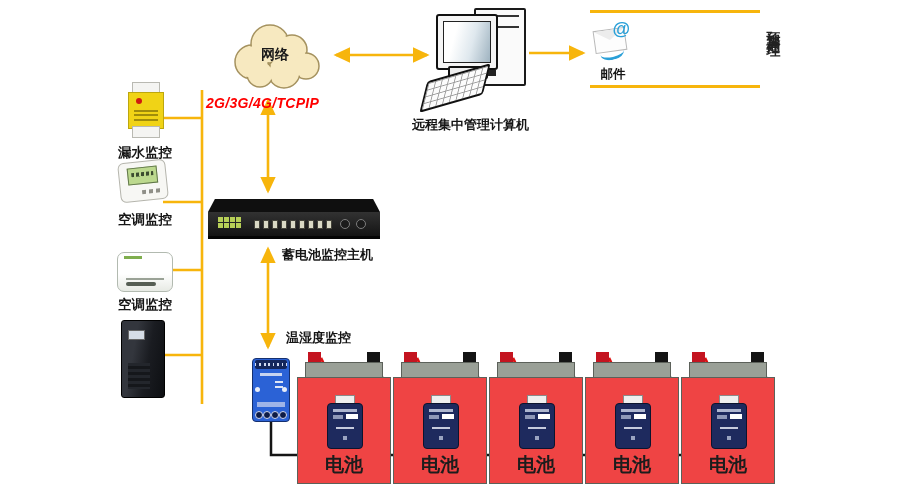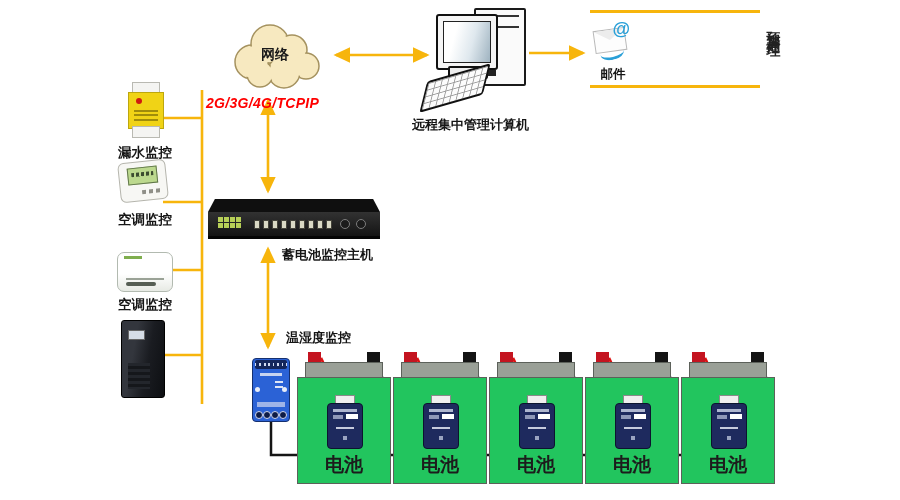--- a/index.html
+++ b/index.html
@@ -141,21 +141,21 @@
   .mg-lines{position:absolute;right:6px;top:22px;width:8px;height:10px;
             background:repeating-linear-gradient(#dfe6f6 0 2px,transparent 2px 5px);}
   .mg-band{position:absolute;bottom:14px;left:4px;width:28px;height:5px;background:#9fb4e8;}
   .mg-ports{position:absolute;bottom:2px;left:2px;right:2px;height:9px;display:flex;justify-content:space-around;}
   .mg-ports i{width:6px;height:6px;border-radius:50%;background:#0d1b46;border:1px solid #cfd6ee;margin-top:1px;}
   #mgmt-label{left:286px;top:329px;}
 
   
   .battery{position:absolute;top:350px;width:94px;height:135px;}
   .bt-lid{position:absolute;left:8px;top:12px;width:76px;height:16px;background:#9aa097;border:1px solid #5c615a;}
-  .bt-body{position:absolute;left:0;top:27px;width:92px;height:105px;background:#22c55e;border:1px solid #5c615a;}
+  .bt-body{position:absolute;left:0;top:27px;width:92px;height:105px;background:#ef4444;border:1px solid #5c615a;}
   .bt-term{position:absolute;top:2px;width:13px;height:12px;}
   .bt-pos{left:11px;background:#c41420;}
   .bt-neg{right:11px;background:#141414;}
   .bt-label{position:absolute;bottom:5px;width:100%;text-align:center;font-size:19px;
             font-weight:bold;color:#1c1c1c;}
   .bt-conn{position:absolute;left:38px;top:45px;width:18px;height:12px;background:#efefef;border:1px solid #8a8a8a;}
   .bt-mod{position:absolute;left:30px;top:53px;width:34px;height:44px;background:#1E2A5E;
           border:1px solid #0c142e;border-radius:4px;}
   .bm1{position:absolute;left:5px;top:5px;width:24px;height:3px;background:#aeb6cf;}
   .bm2a{position:absolute;left:5px;top:11px;width:10px;height:4px;background:#8f98b8;}

